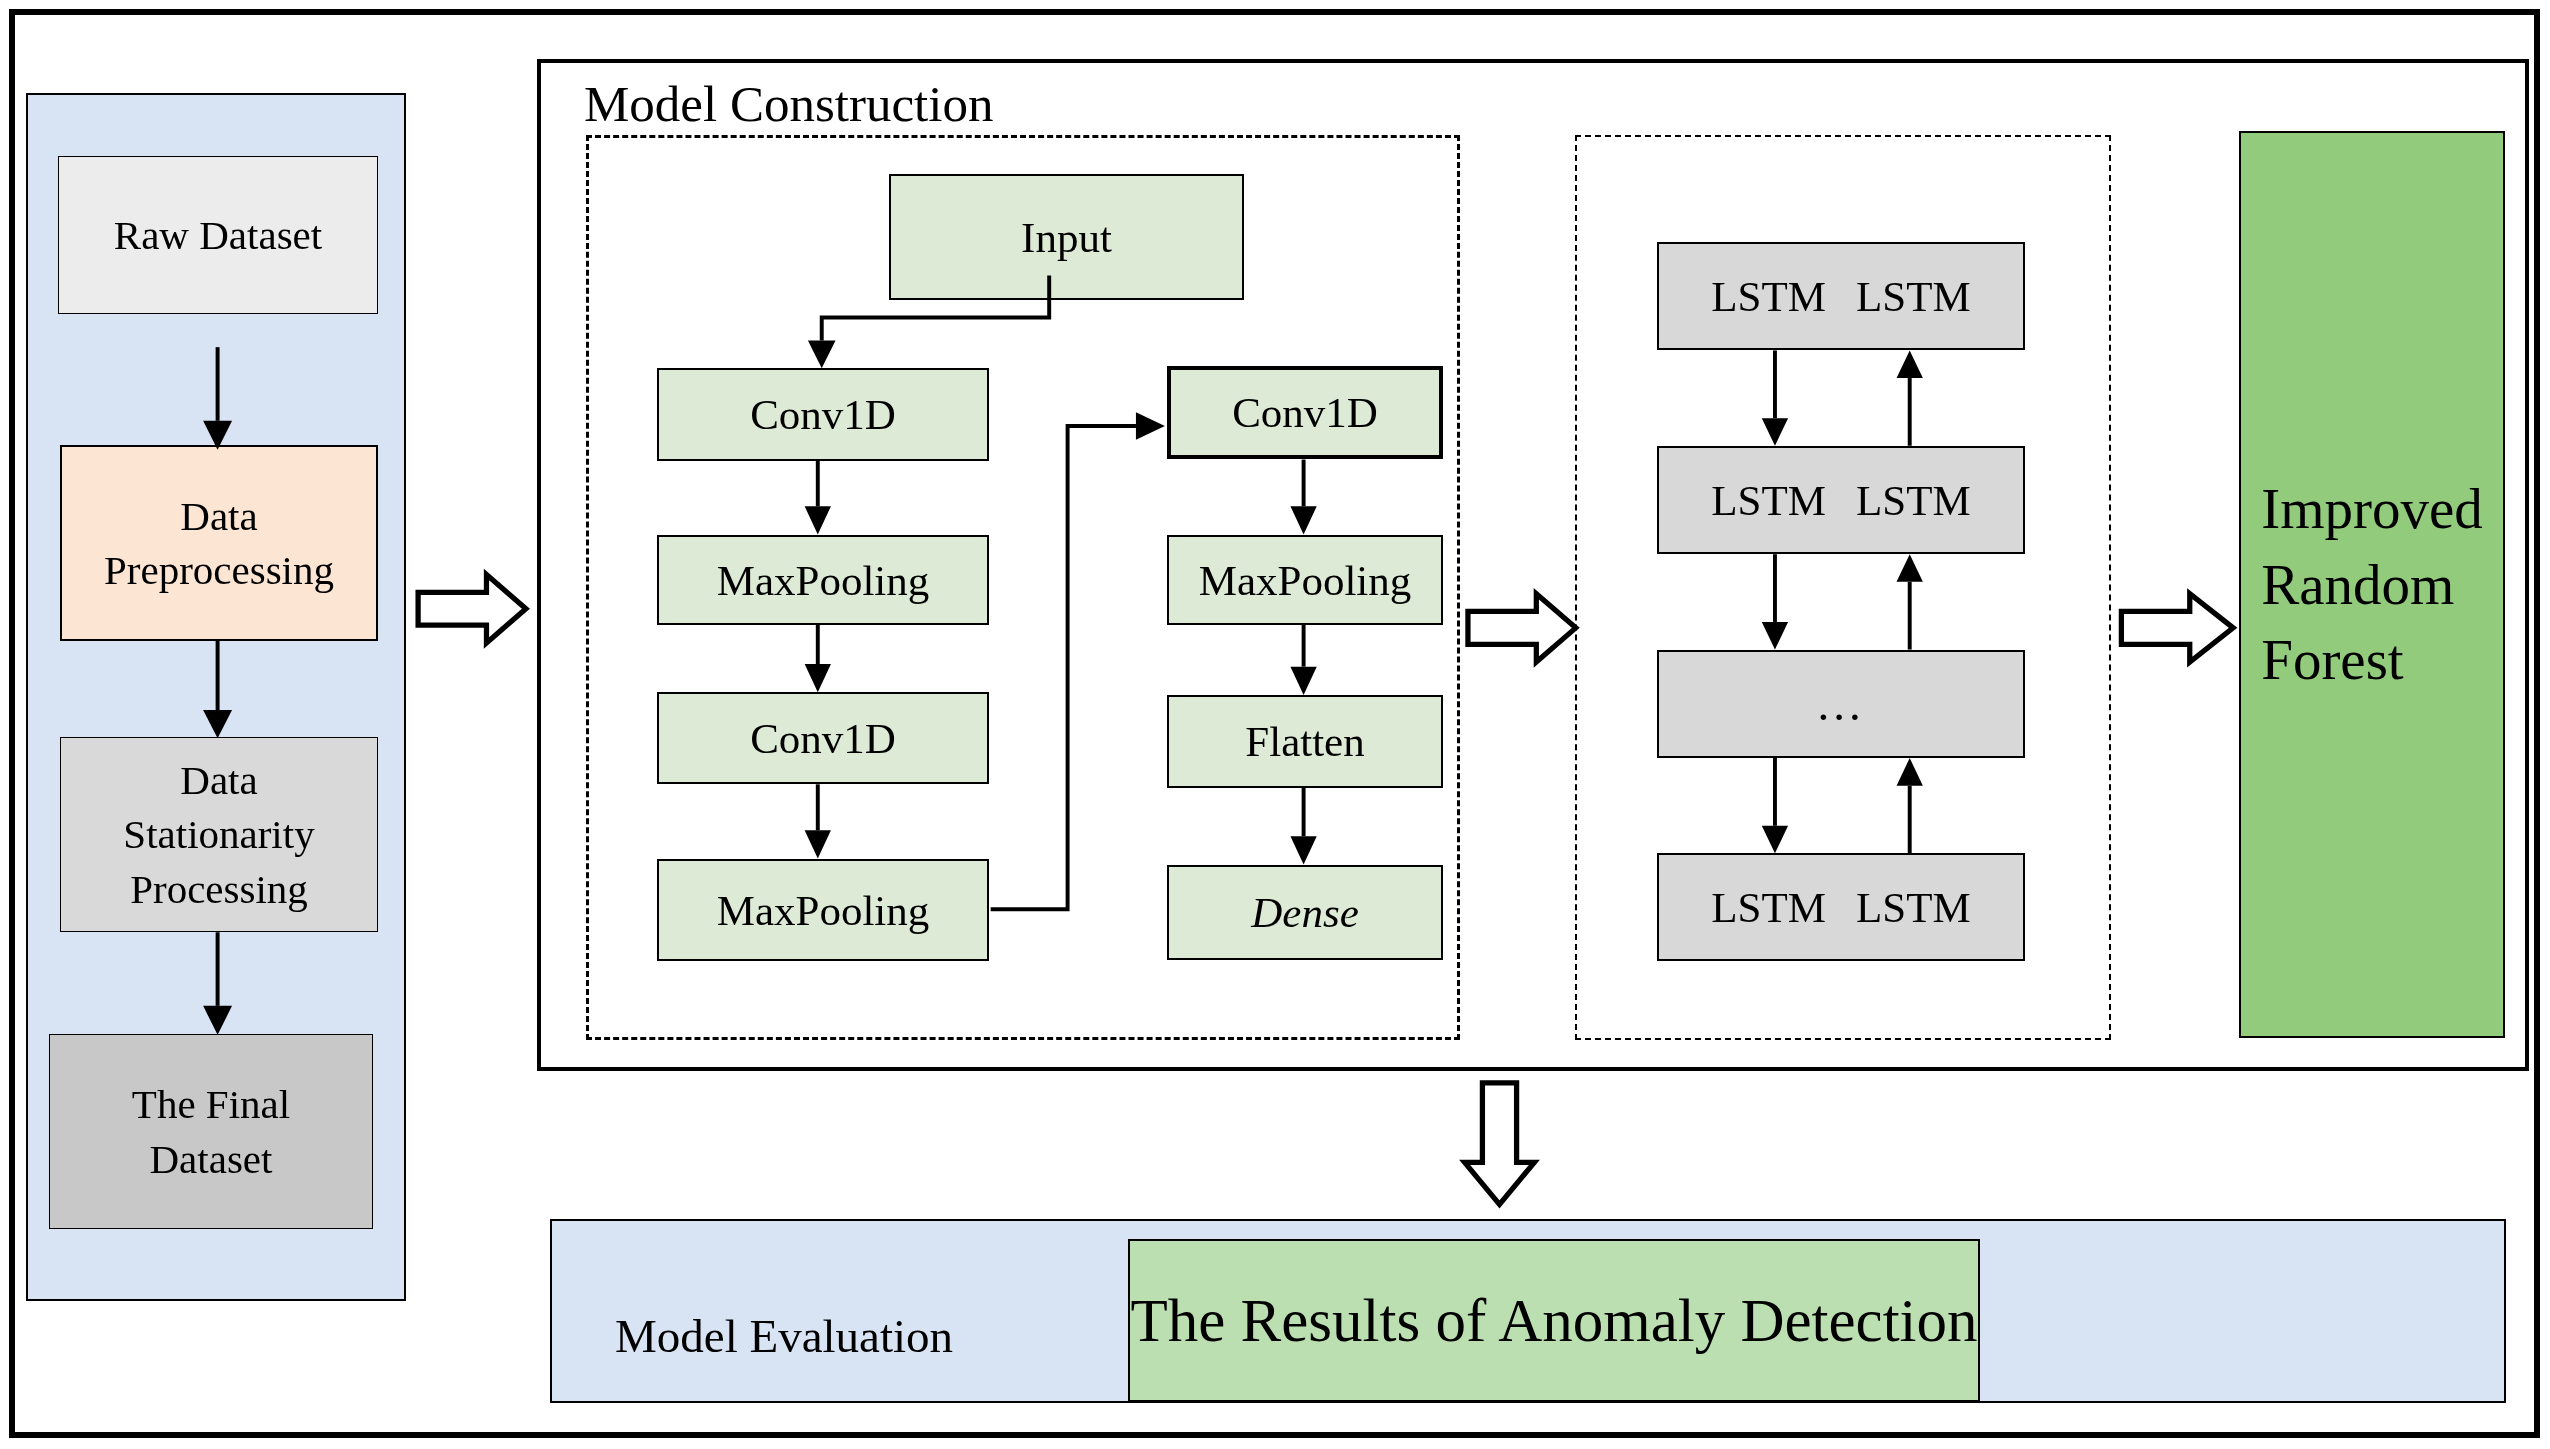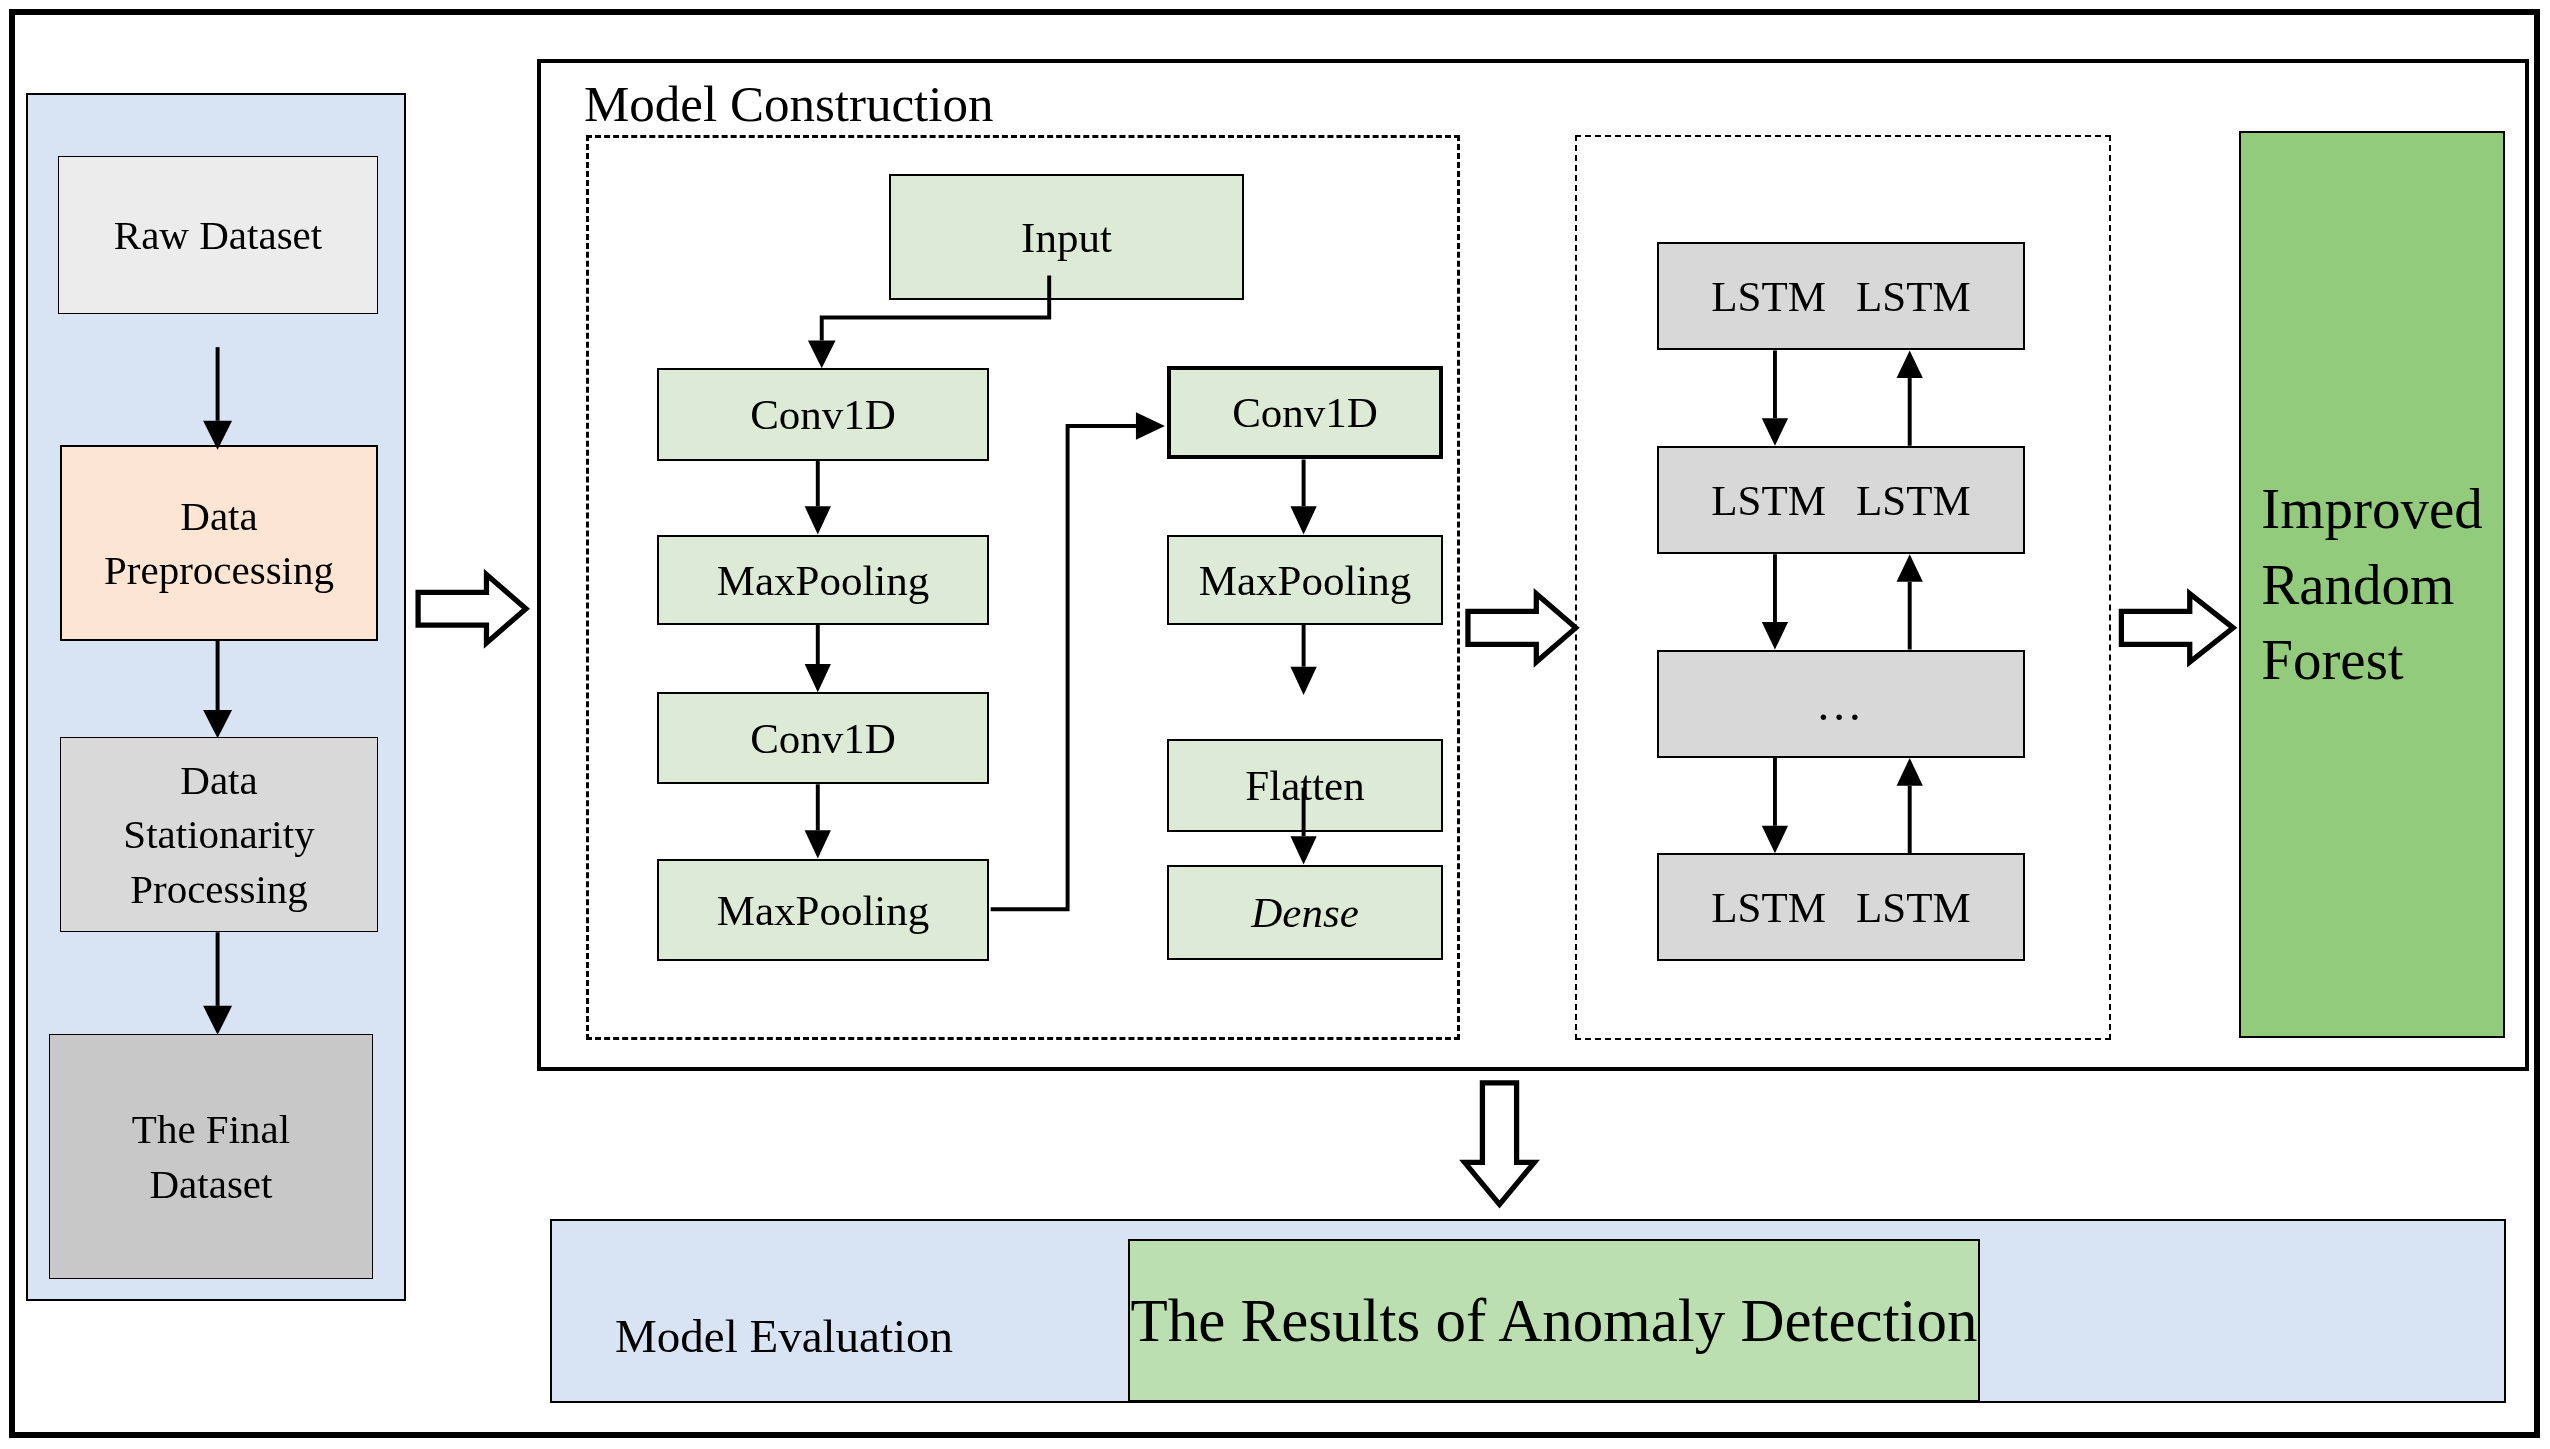--- a/index.html
+++ b/index.html
@@ -9,38 +9,38 @@
   }
   .abs{position:absolute;box-sizing:border-box;}
   #figure-border{left:9.2px;top:9.2px;width:2531px;height:1429px;border:6px solid #000;background:#fff;}
   
   #pipeline-panel{left:26px;top:93px;width:380px;height:1208px;background:#d8e3f4;border:2.6px solid #000;}
   .stage{display:flex;align-items:center;justify-content:center;text-align:center;
          border:2px solid #000;font-size:41px;line-height:1.32;white-space:pre-line;}
   #stage-raw{left:58px;top:156px;width:320px;height:158px;background:#ececec;border-width:1.3px;}
   #stage-pre{left:60px;top:445px;width:318px;height:196px;background:#fce5d3;}
   #stage-stat{left:60px;top:737px;width:318px;height:195px;background:#d9d9d9;border-width:1.3px;}
-  #stage-final{left:49px;top:1034px;width:324px;height:245px;background:#c8c8c8;border-width:1.3px;}
+  #stage-final{left:49px;top:1034px;width:324px;height:195px;background:#c8c8c8;border-width:1.3px;}
   
   #mc-box{left:537px;top:59px;width:1992px;height:1012px;border:4.6px solid #000;background:#fff;}
   #mc-title{left:584px;top:78px;width:592px;height:59px;font-size:51px;line-height:1.05;}
   #cnn-dashed{left:586px;top:135px;width:874px;height:905px;border:3.3px dashed #000;}
   #lstm-dashed{left:1575px;top:135px;width:536px;height:905px;border:2.6px dashed #000;}
   .nnbox{display:flex;align-items:center;justify-content:center;text-align:center;
          background:#dcead6;border:2px solid #000;font-size:43px;}
   #cnn-input{left:889px;top:174px;width:355px;height:126px;}
   .cnn-left{left:657px;width:332px;}
   .cnn-right{left:1167px;width:276px;}
   #cnn-l0{top:368px;height:93px;}
   #cnn-l1{top:535px;height:90px;}
   #cnn-l2{top:692px;height:92px;}
   #cnn-l3{top:859px;height:102px;}
   #cnn-r0{top:366px;height:93px;border-width:4px;}
   #cnn-r1{top:535px;height:90px;}
-  #cnn-r2{top:695px;height:93px;margin-top:44px;}
+  #cnn-r2{top:695px;height:93px;}
   #cnn-r3{top:865px;height:95px;font-style:italic;}
   .lstmbox{left:1657px;width:368px;height:108px;display:flex;align-items:center;justify-content:center;
            gap:30px;background:#d8d8d8;border:2px solid #000;font-size:43px;}
   #lstm-0{top:242px;}
   #lstm-1{top:446px;}
   #lstm-2{top:650px;font-size:47px;letter-spacing:4px;}
   #lstm-3{top:853px;}
   #rf-box{left:2239px;top:131px;width:266px;height:907px;background:#93cb7d;border:2.6px solid #000;
           display:flex;align-items:center;justify-content:center;
           font-size:57px;line-height:1.33;white-space:pre-line;}

